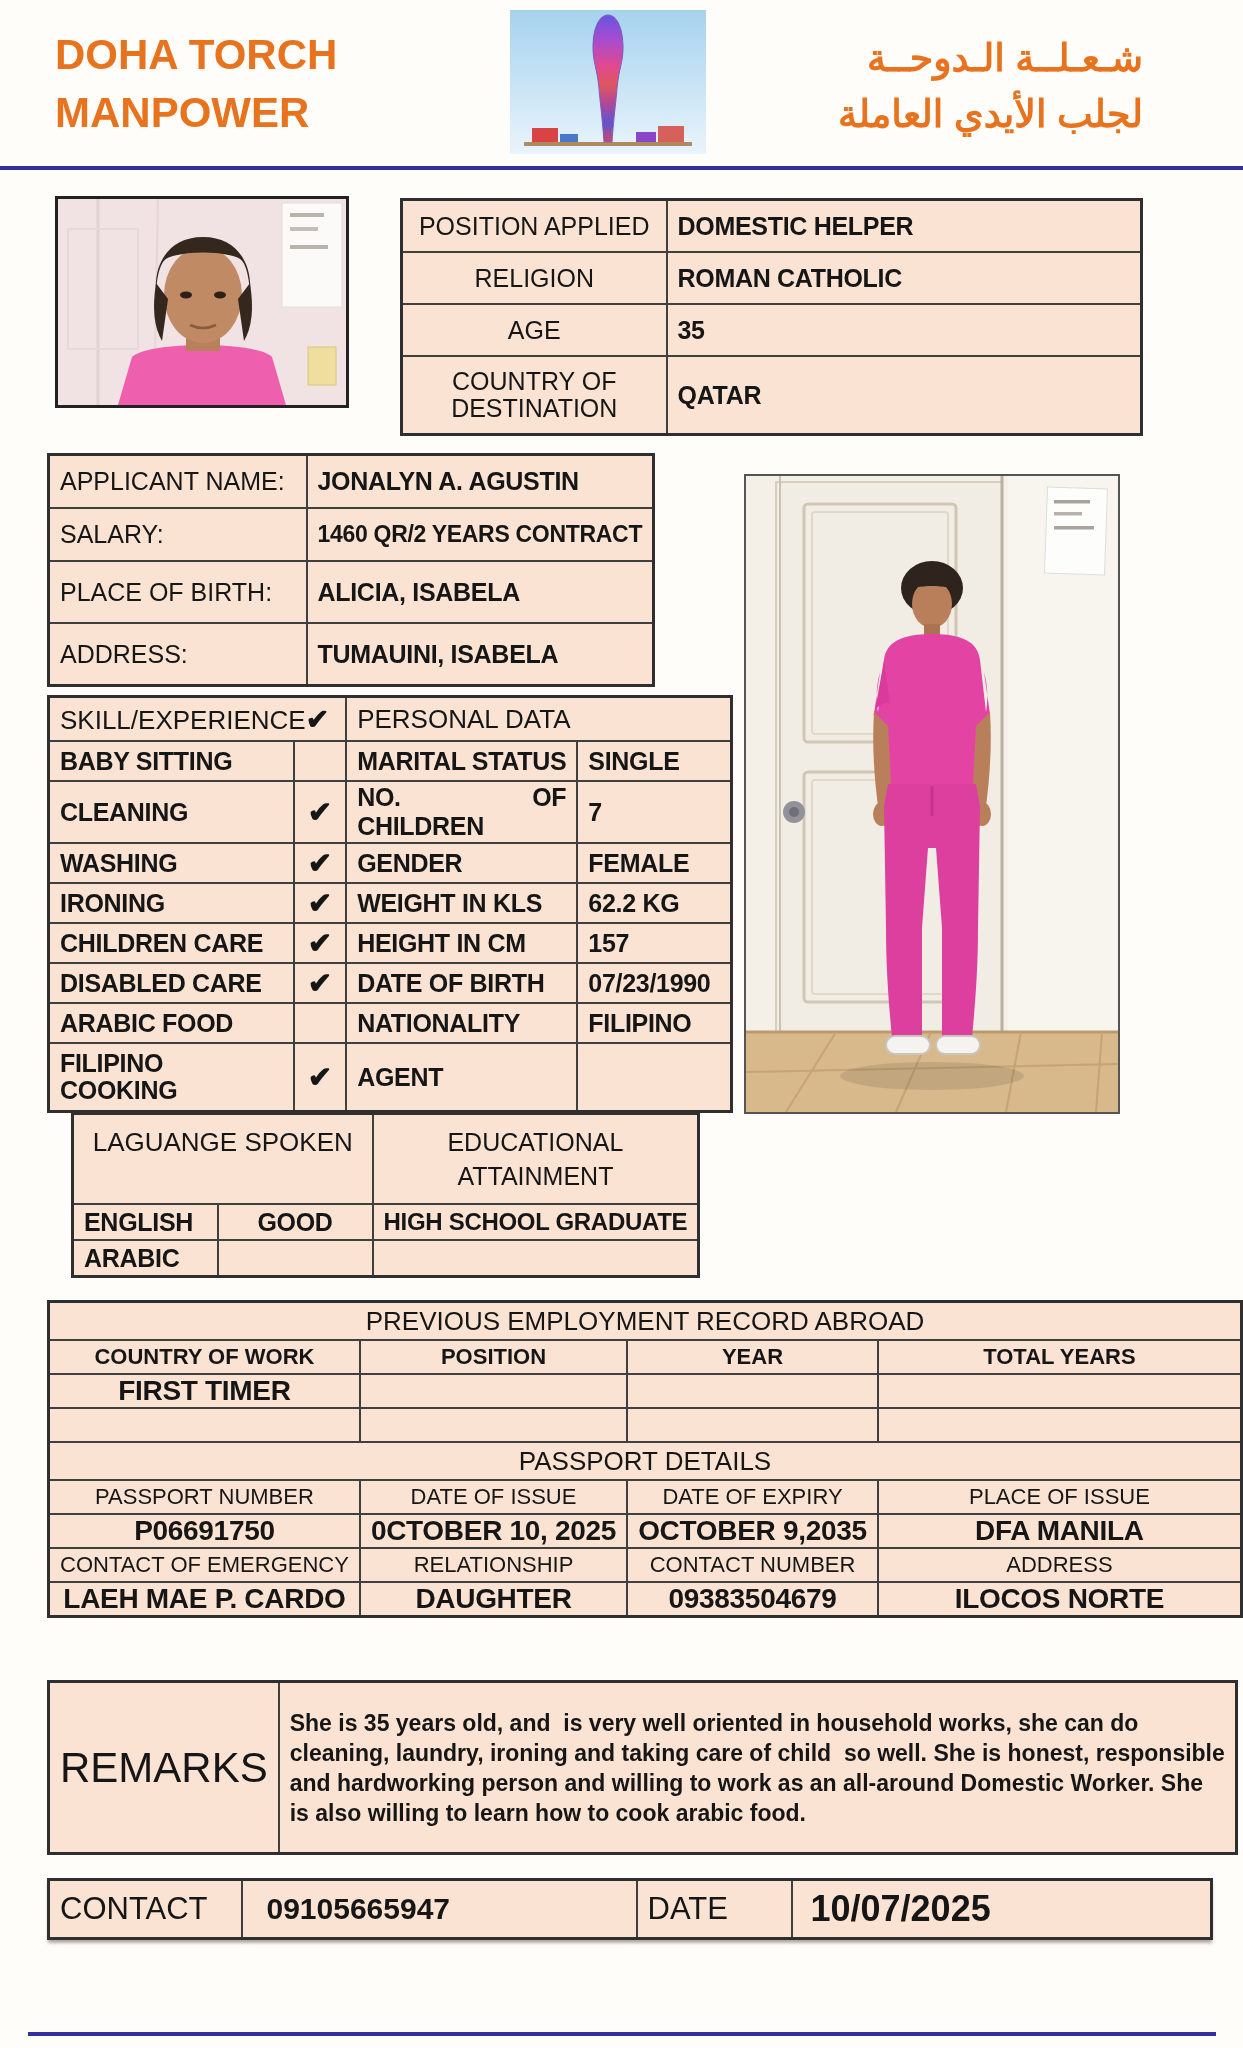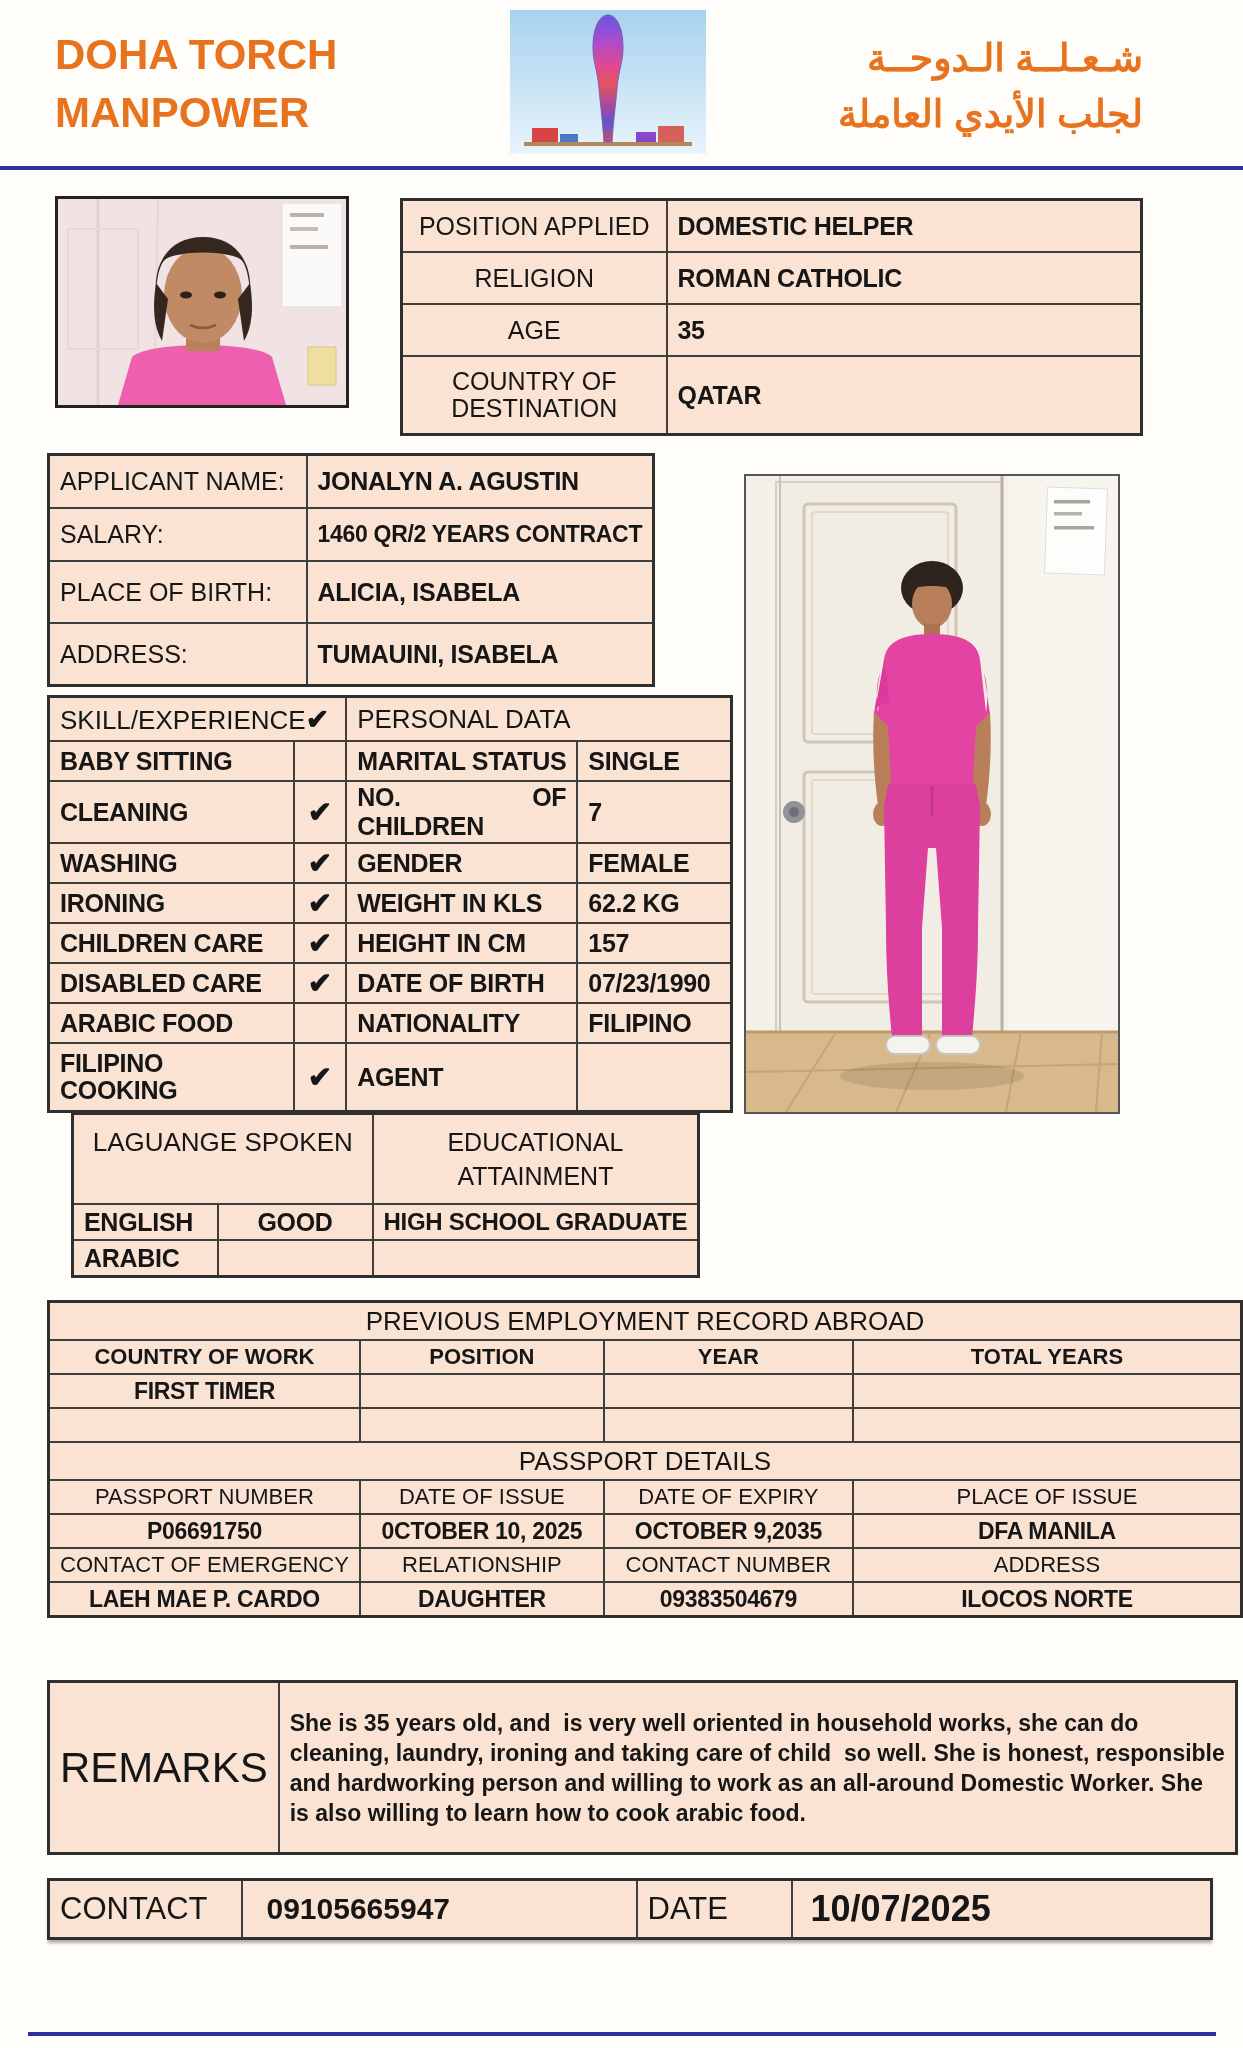--- a/index.html
+++ b/index.html
@@ -40,21 +40,21 @@
   
   .top-table td{height:50px;}
   .top-table tr.tall td{height:76px;}
   .app-table td{height:51px;}
   .app-table tr.tall td{height:60px;}
   .skills-table td{height:38px;}
   .lang-table td{height:34px;}
   .emp-table td{height:32px;font-size:22px;margin-top:36px;}
   .emp-table td.title{height:36px;font-size:26px;}
   .emp-table .colhdr{font-weight:600;}
-  .emp-table .val{font-size:23px;}
+  .emp-table .val{font-size:28px;}
 
   .remarks-label{font-size:42px;font-weight:400;text-align:center;}
   .remarks-text{font-size:23px;font-weight:700;line-height:30px;white-space:pre-wrap !important;
                 vertical-align:top;padding:8px 16px;}
 
   .foot-table{box-shadow:0 4px 3px -1px rgba(110,100,95,.55);}
   .foot-table td{height:56px;}
   .foot-lab{font-size:31px;font-weight:400;margin-left:8px;}
   .foot-val{font-size:30px;font-weight:800;}
   .date-val{font-size:36px;font-weight:800;}

